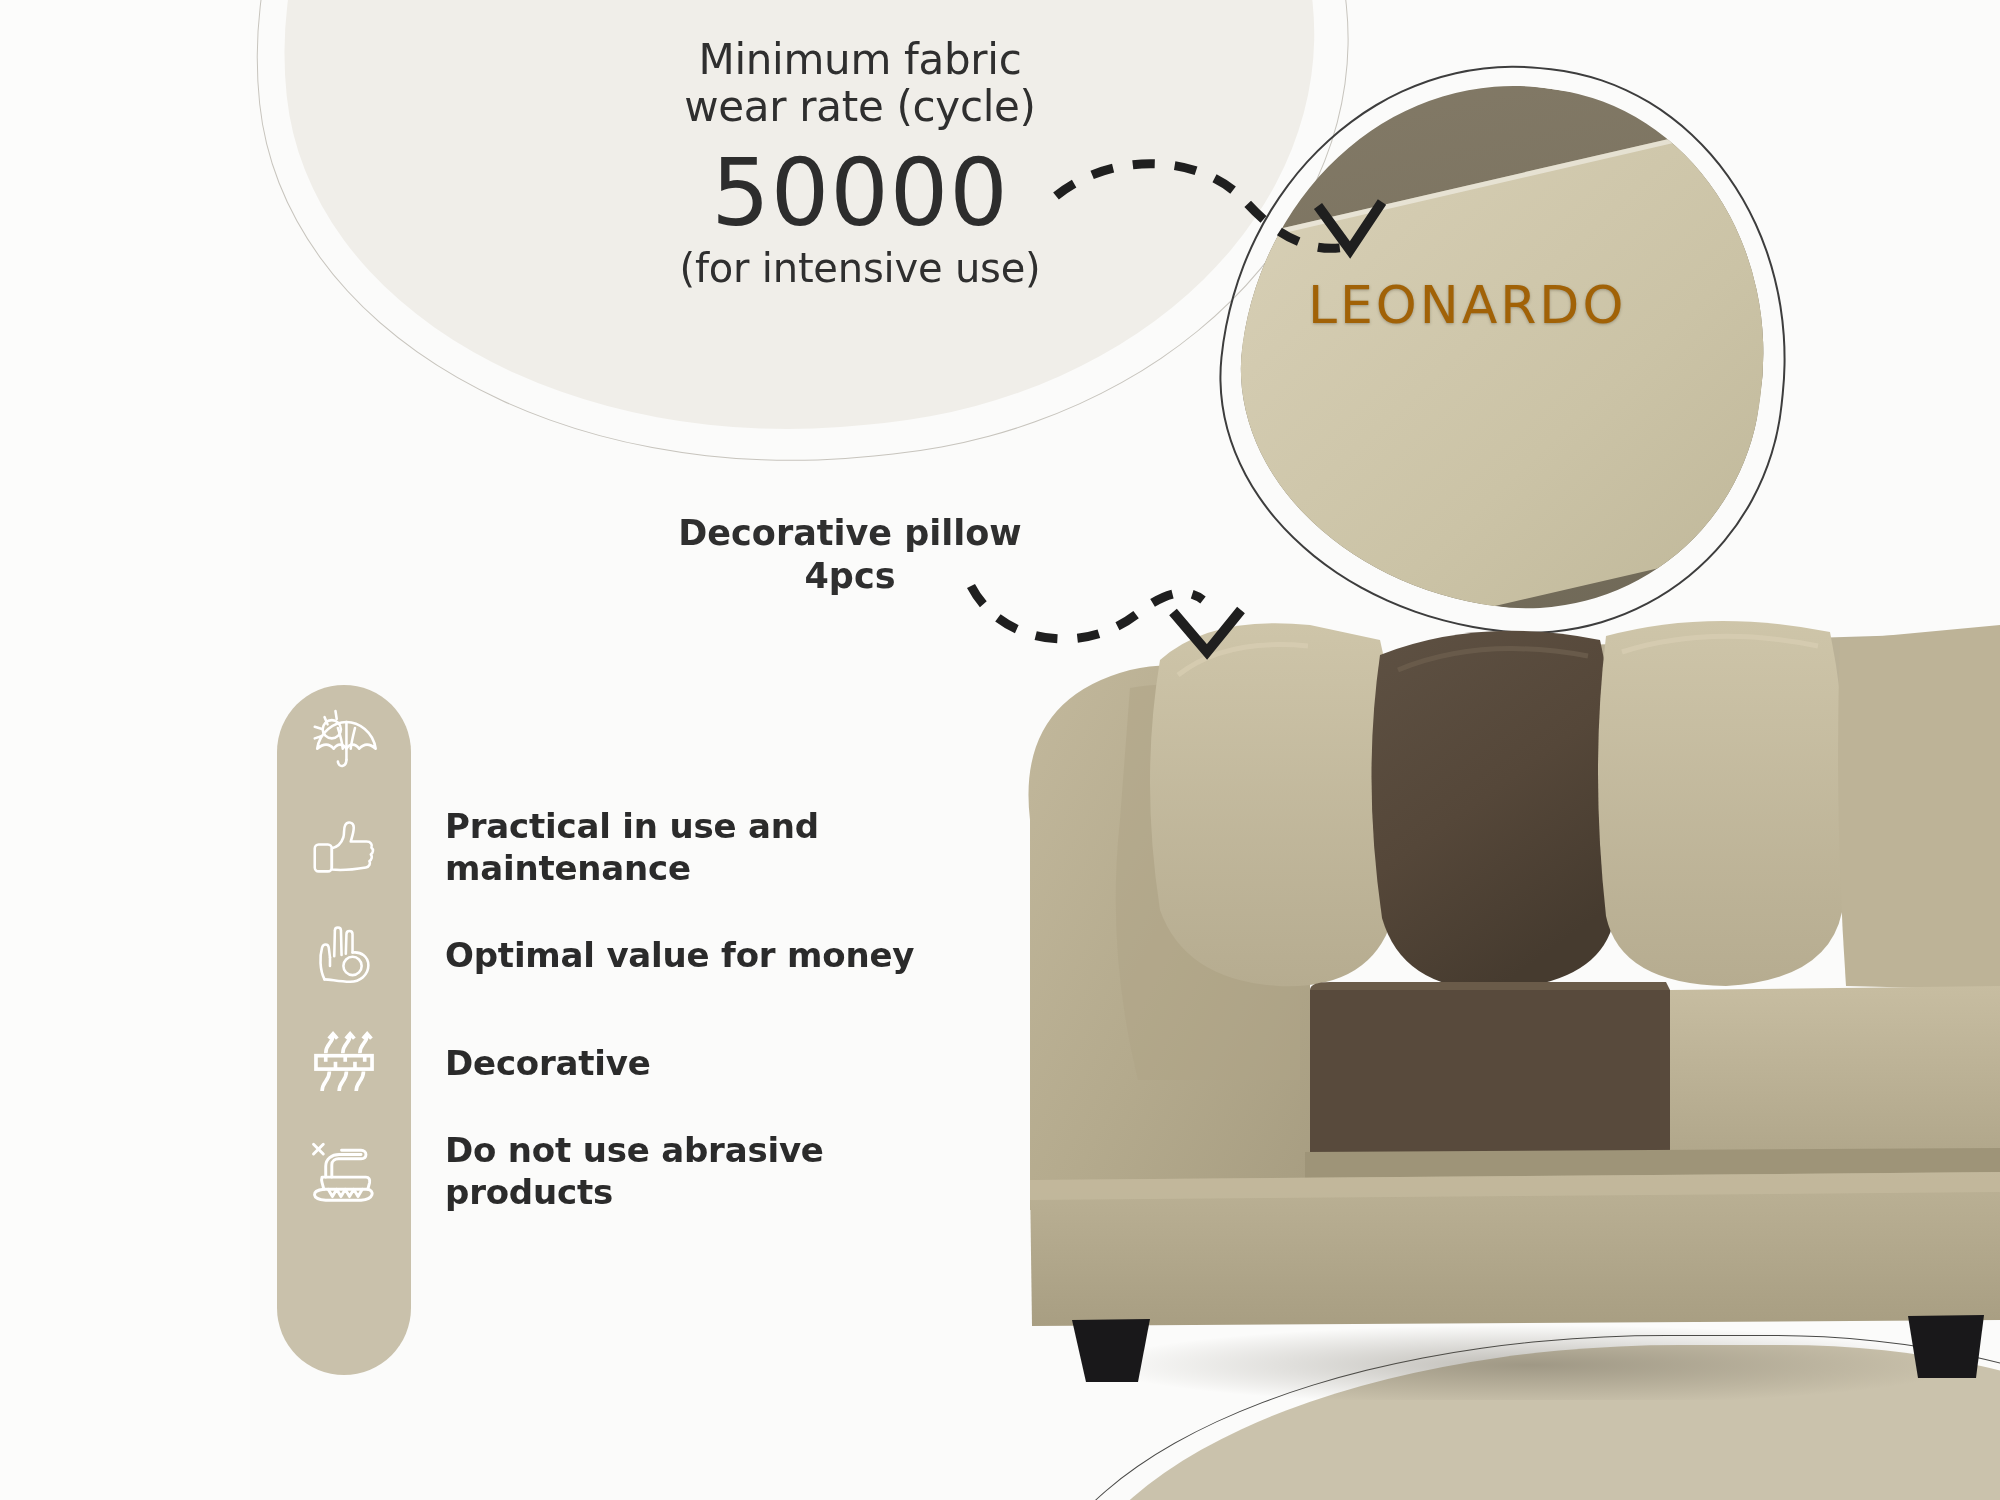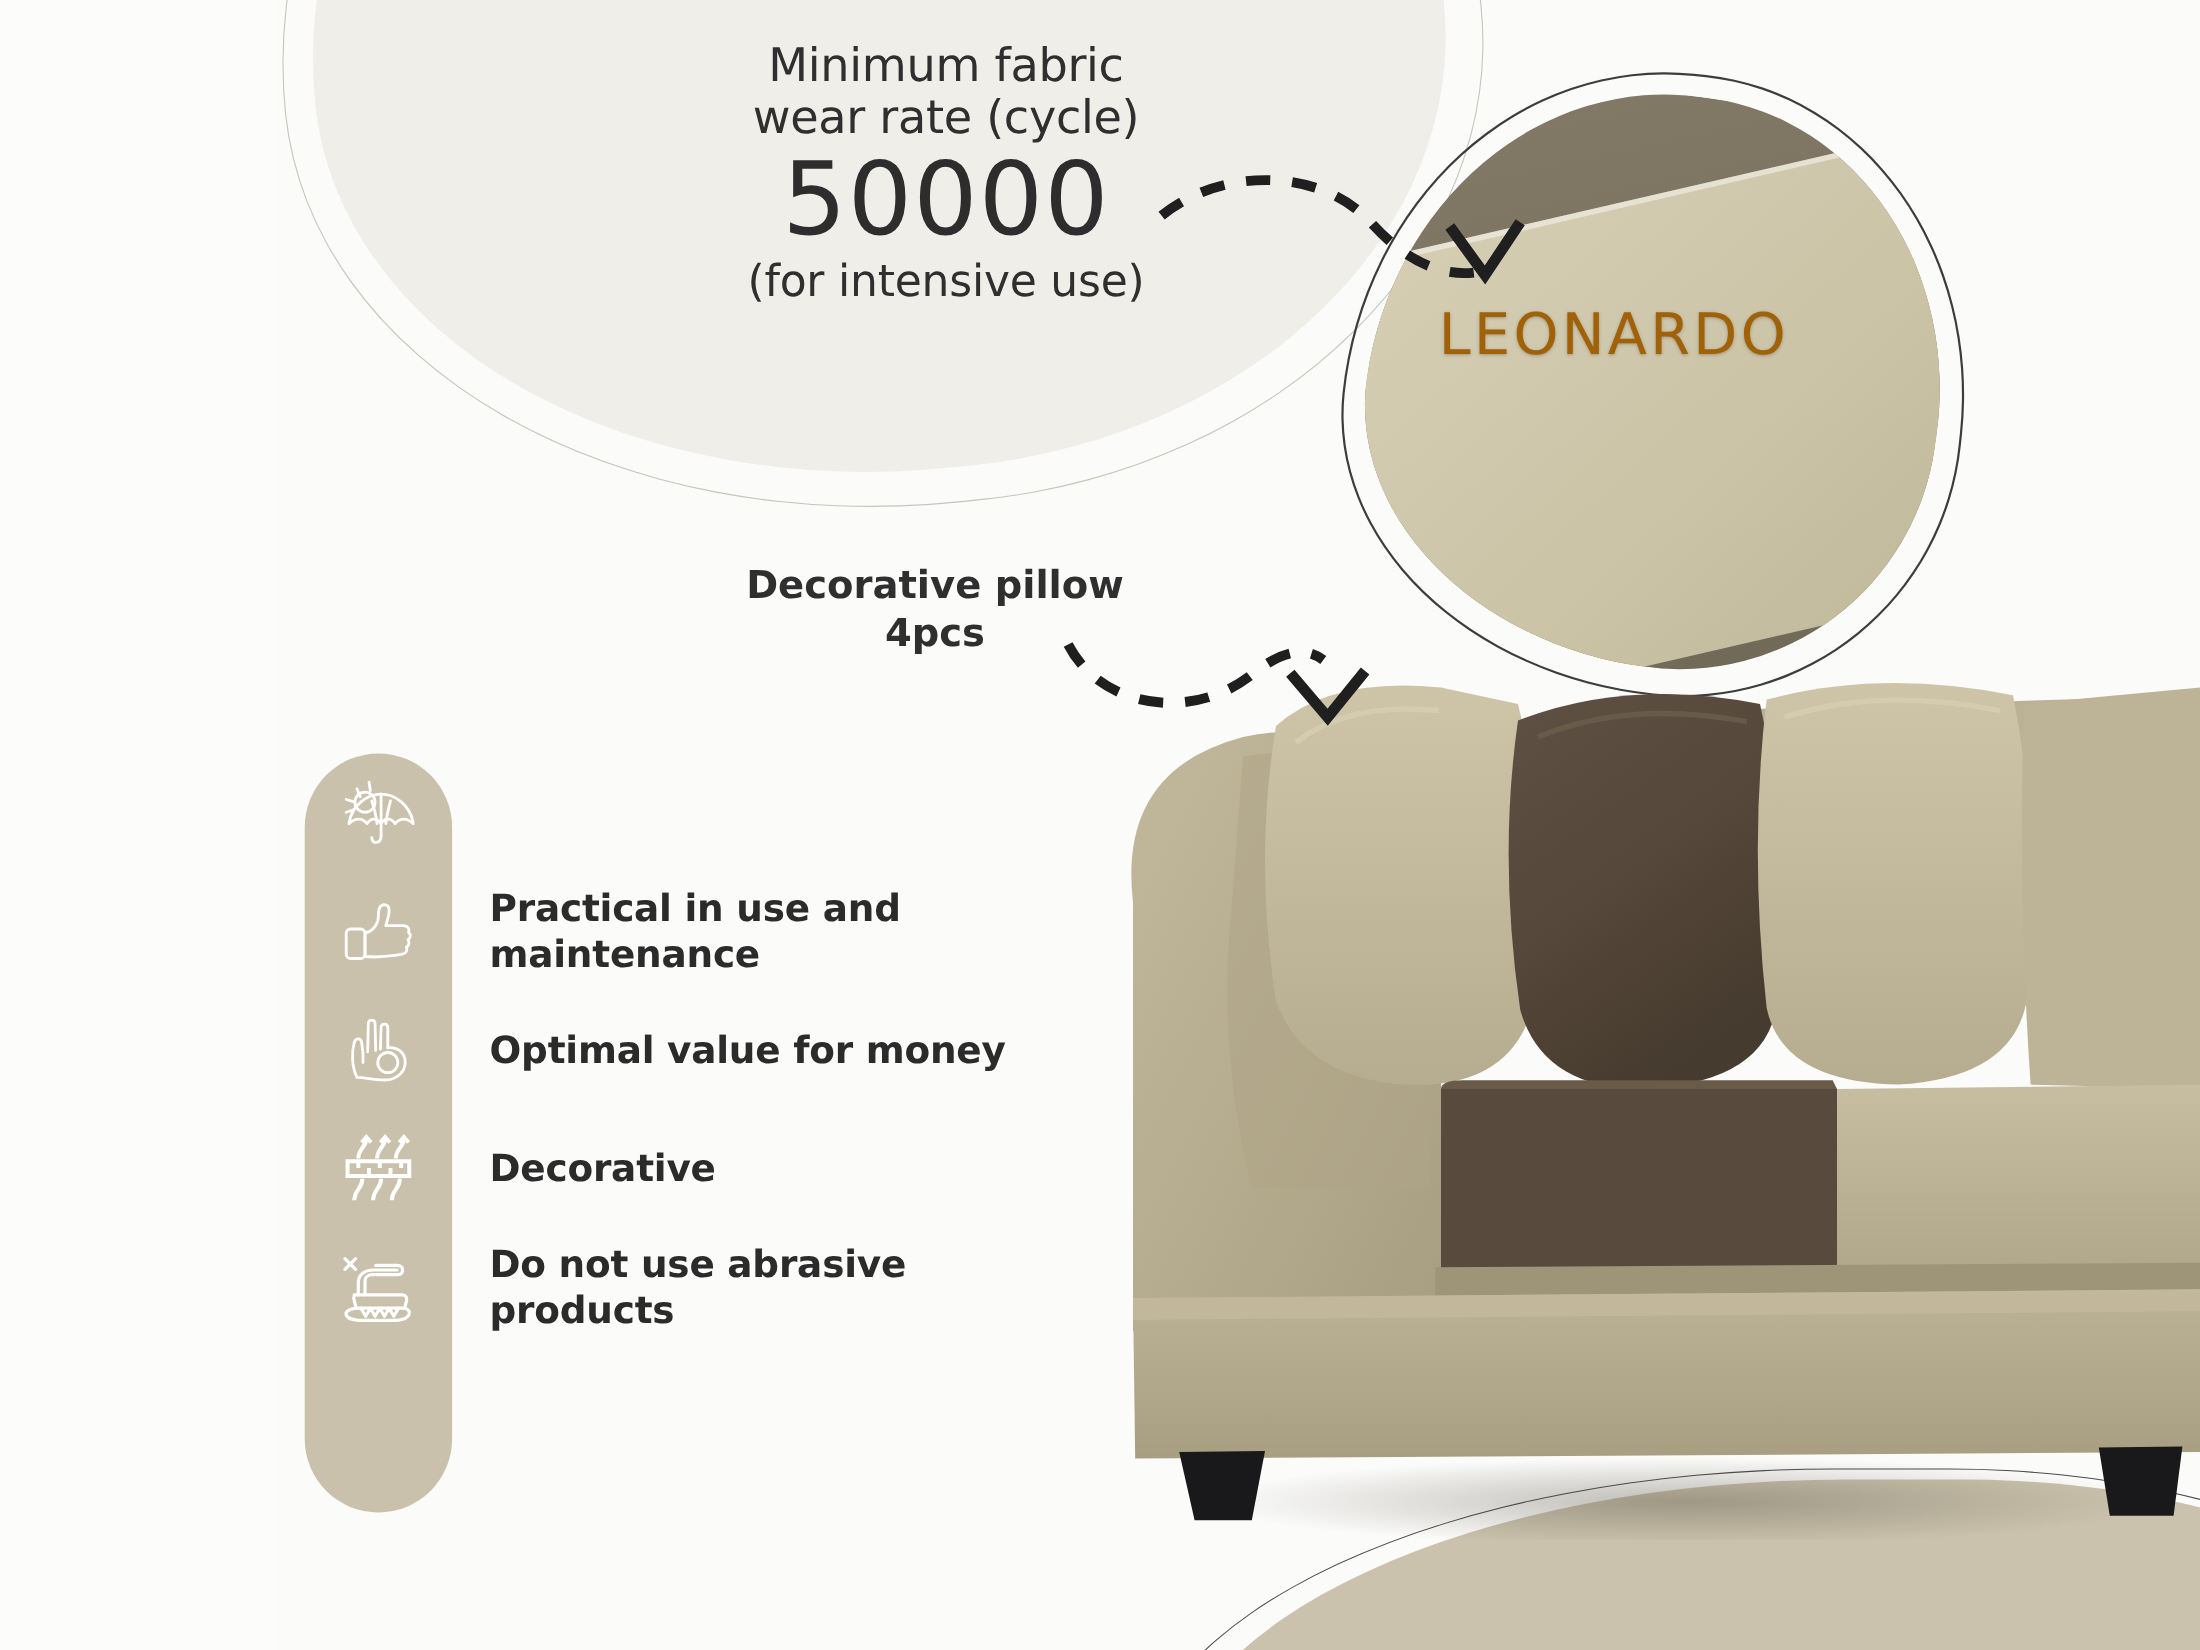--- a/index.html
+++ b/index.html
@@ -142,21 +142,21 @@
   }
   .headline .l1 {
     font-size: 42px;
     line-height: 1.12;
     letter-spacing: -0.3px;
     white-space: pre-line;
   }
   .headline .big {
     font-size: 92px;
     line-height: 1.05;
-    margin-top: 4px;
+    margin-top: 16px;
     letter-spacing: 1px;
     color: #2d2d2d;
   }
   .headline .l3 {
     font-size: 40px;
     line-height: 1.15;
     margin-top: 2px;
     letter-spacing: -0.2px;
   }
 

